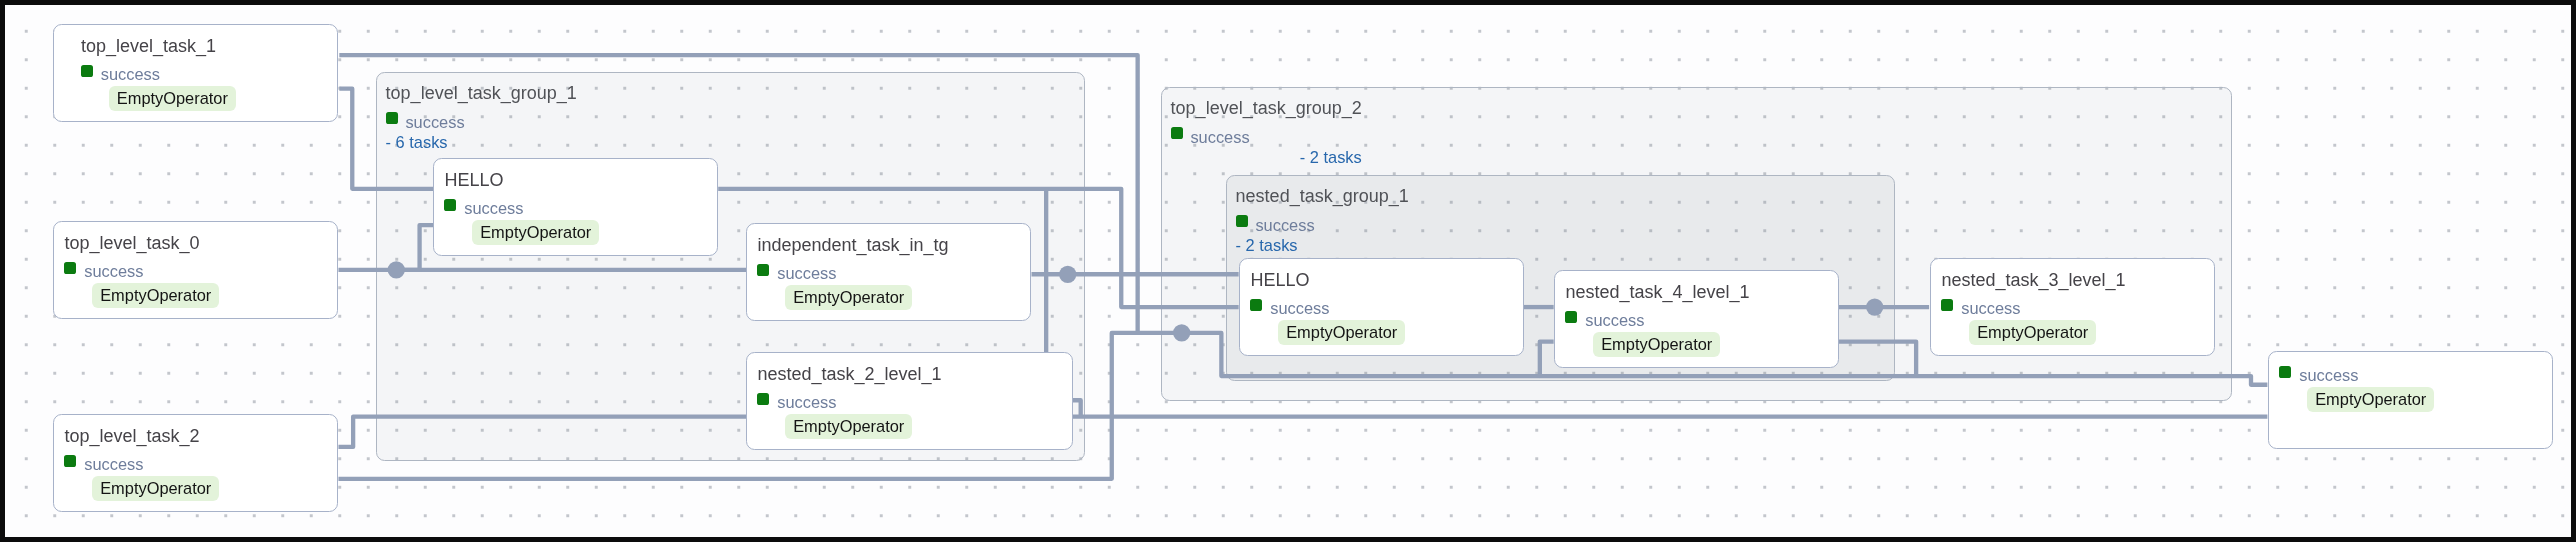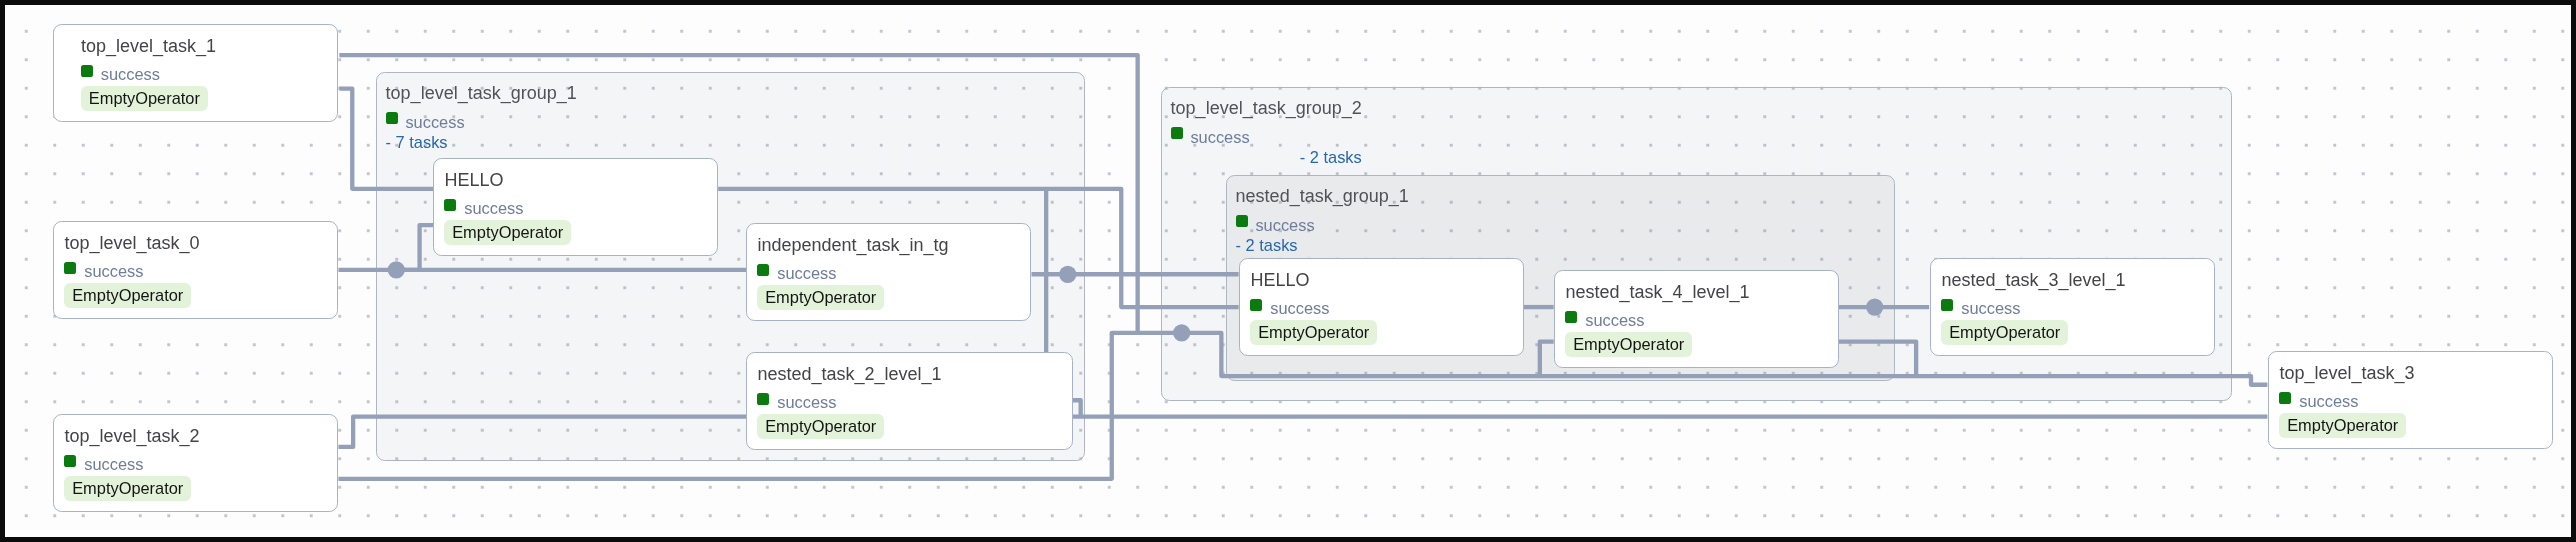--- a/index.html
+++ b/index.html
@@ -41,20 +41,21 @@
   }
   .node-title{font-size:18px;color:#454348;line-height:26px;}
   .op-pill{
     display:inline-block;
     margin-top:3.5px;
     font-size:16.4px;color:#141414;
     background:var(--pill-green);
     border-radius:6px;
     padding:1.7px 7.8px;
     line-height:21px;
+    margin-left:28px;
   }
   #edge-layer{position:absolute;left:0;top:0;z-index:2;}
   #edge-layer polyline{fill:none;stroke:var(--edge-gray);stroke-width:5;stroke-linejoin:round;stroke-linecap:butt;}
   #edge-layer circle{fill:var(--edge-gray);}
 </style>
 </head>
 <body>
 
 <div id="canvas" style="width: 2576px; height: 542px;">
   <svg id="edge-layer" width="2576" height="542" viewBox="0 0 2982 628">
@@ -77,21 +78,21 @@
       <circle cx="1362" cy="380" r="10"></circle>
       <circle cx="2165" cy="350" r="10"></circle>
     </svg>
 <div class="group" style="left: 371px; top: 67px; width: 709px; height: 389px;">
       <div class="group-head">
         <div class="group-title">top_level_task_group_1</div>
         <div class="status-row">
           <span class="status-square"></span>
           <span class="status-text">success</span>
         </div>
-        <div class="tasks-link">- 7 tasks</div>
+        <div class="tasks-link">- 6 tasks</div>
       </div>
     </div>
     <div class="group" style="left: 1156px; top: 82px; width: 1071px; height: 314px; text-align: right;">
       <div class="group-head">
         <div class="group-title">top_level_task_group_2</div>
         <div class="status-row">
           <span class="status-square"></span>
           <span class="status-text">success</span>
         </div>
         <div class="tasks-link">- 2 tasks</div>
@@ -136,18 +137,18 @@
         <span class="status-text">success</span>
       </div><span class="op-pill">EmptyOperator</span></div>
     <div class="node" style="left: 1549px; top: 265px; width: 285px; height: 98px;"><div class="node-title">nested_task_4_level_1</div><div class="status-row">
         <span class="status-square"></span>
         <span class="status-text">success</span>
       </div><span class="op-pill">EmptyOperator</span></div>
     <div class="node" style="left: 1925px; top: 253px; width: 285px; height: 98px;"><div class="node-title">nested_task_3_level_1</div><div class="status-row">
         <span class="status-square"></span>
         <span class="status-text">success</span>
       </div><span class="op-pill">EmptyOperator</span></div>
-    <div class="node" style="left: 2263px; top: 346px; width: 285px; height: 98px;"><div class="node-title">top_level_task_3</div><div class="status-row">
+    <div class="node" style="left: 2263px; top: 346px; width: 285px; height: 98px;"><div class="status-row">
         <span class="status-square"></span>
         <span class="status-text">success</span>
       </div><span class="op-pill">EmptyOperator</span></div>
   </div>
 
 
 </body></html>

